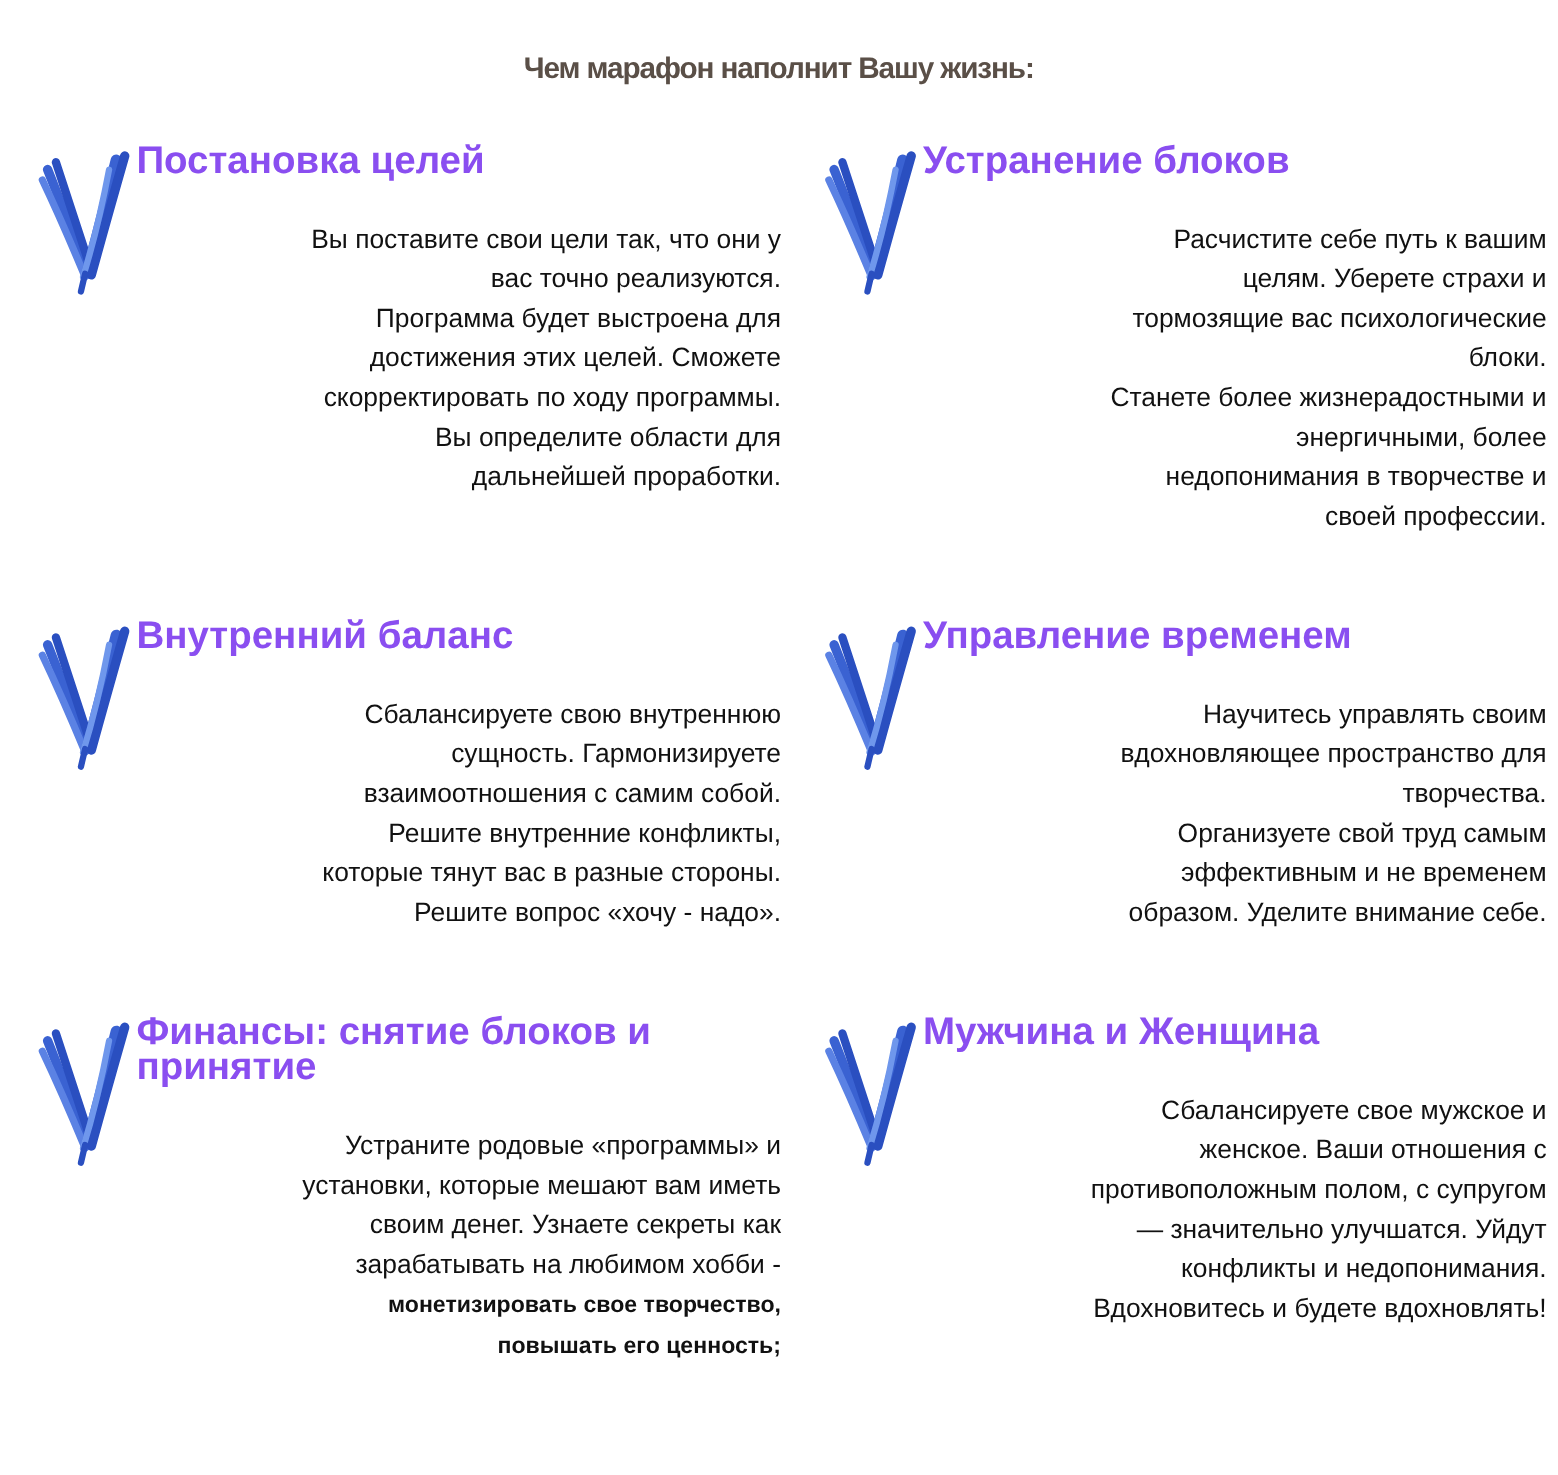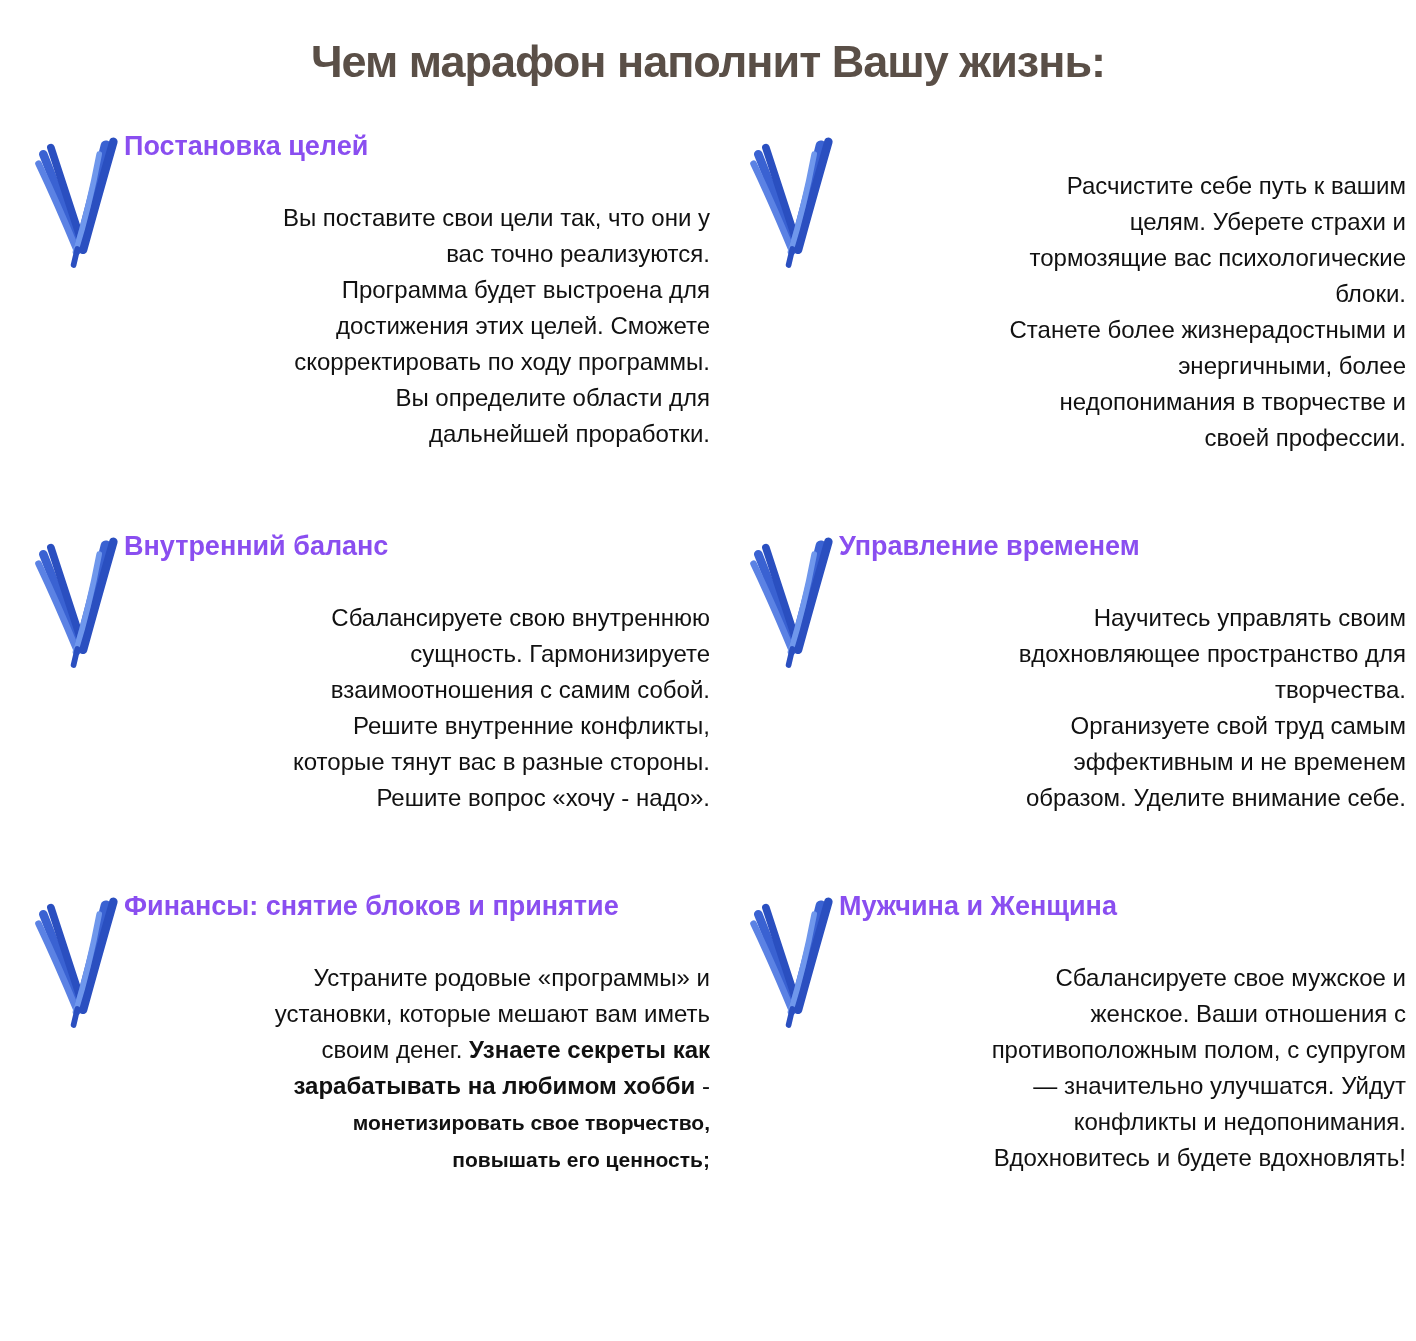--- a/index.html
+++ b/index.html
@@ -7,21 +7,21 @@
     margin: 0; padding: 0;
     background: #ffffff;
     width: 1416px; height: 1341px;
     overflow: hidden;
     font-family: "Liberation Sans", sans-serif;
     color: #111111;
   }
   h1.page-title {
     margin: 38px 0 0;
     text-align: center;
-    font-size: 45px;
+    font-size: 27px;
     line-height: 48px;
     font-weight: 700;
     letter-spacing: -1px;
     color: #5a4f47;
   }
   .grid {
     margin-top: 44px;
     padding: 0 10px 0 30px;
     display: grid;
     grid-template-columns: 680px 1fr;
@@ -31,33 +31,33 @@
   .card { display: flex; align-items: flex-start; }
   .check {
     flex: 0 0 94px;
     width: 94px;
     padding-top: 2px;
   }
   .check svg { width: 90px; height: 140px; display: block; }
   .card-content { flex: 1 1 auto; min-width: 0; }
   .card-title {
     margin: 0;
-    font-size: 27px;
+    font-size: 35px;
     line-height: 32px;
     font-weight: 700;
     color: #8a4ef0;
   }
   .card-body {
     margin-top: 38px;
     font-size: 24px;
     line-height: 36px;
     color: #111111;
   }
   .card-body .line { white-space: nowrap; text-align: right; }
-  .card-body span.bold { font-weight: 700; }
+  .card-body span.bold { font-weight: 400; }
   .card-body span.small { font-size: 21px; font-weight: bold; }
 </style>
 </head>
 <body>
 
 <main>
   <h1 class="page-title">Чем марафон наполнит Вашу жизнь:</h1>
 
   <div class="grid">
   <section class="card">
@@ -92,20 +92,21 @@
         <path d="M14 22 Q30 62 52 121" stroke="#3a62d2" stroke-width="9" stroke-linecap="round"></path>
         <path d="M22 15 Q36 58 56 119" stroke="#2a4fc0" stroke-width="8" stroke-linecap="round"></path>
         <path d="M9 32 Q28 72 50 125" stroke="#5b82e4" stroke-width="7" stroke-linecap="round"></path>
         <path d="M52 121 Q66 70 80 13" stroke="#3a62d2" stroke-width="11" stroke-linecap="round"></path>
         <path d="M56 123 Q70 72 88 9" stroke="#2a4fc0" stroke-width="9" stroke-linecap="round"></path>
         <path d="M48 125 Q62 80 73 22" stroke="#6f97ec" stroke-width="6" stroke-linecap="round"></path>
         <path d="M50 122 L46 139" stroke="#2a4fc0" stroke-width="6" stroke-linecap="round"></path>
       </svg>
     </span>
     <div class="card-content">
+      <h2 class="card-title">Устранение блоков</h2>
       <div class="card-body">
             <div class="line"><span>Расчистите себе путь к вашим</span></div>
             <div class="line"><span>целям. Уберете страхи и</span></div>
             <div class="line"><span>тормозящие вас психологические</span></div>
             <div class="line"><span>блоки.</span></div>
             <div class="line"><span>Станете более жизнерадостными и</span></div>
             <div class="line"><span>энергичными, более</span></div>
             <div class="line"><span>недопонимания в творчестве и</span></div>
             <div class="line"><span>своей профессии.</span></div>
           </div>

